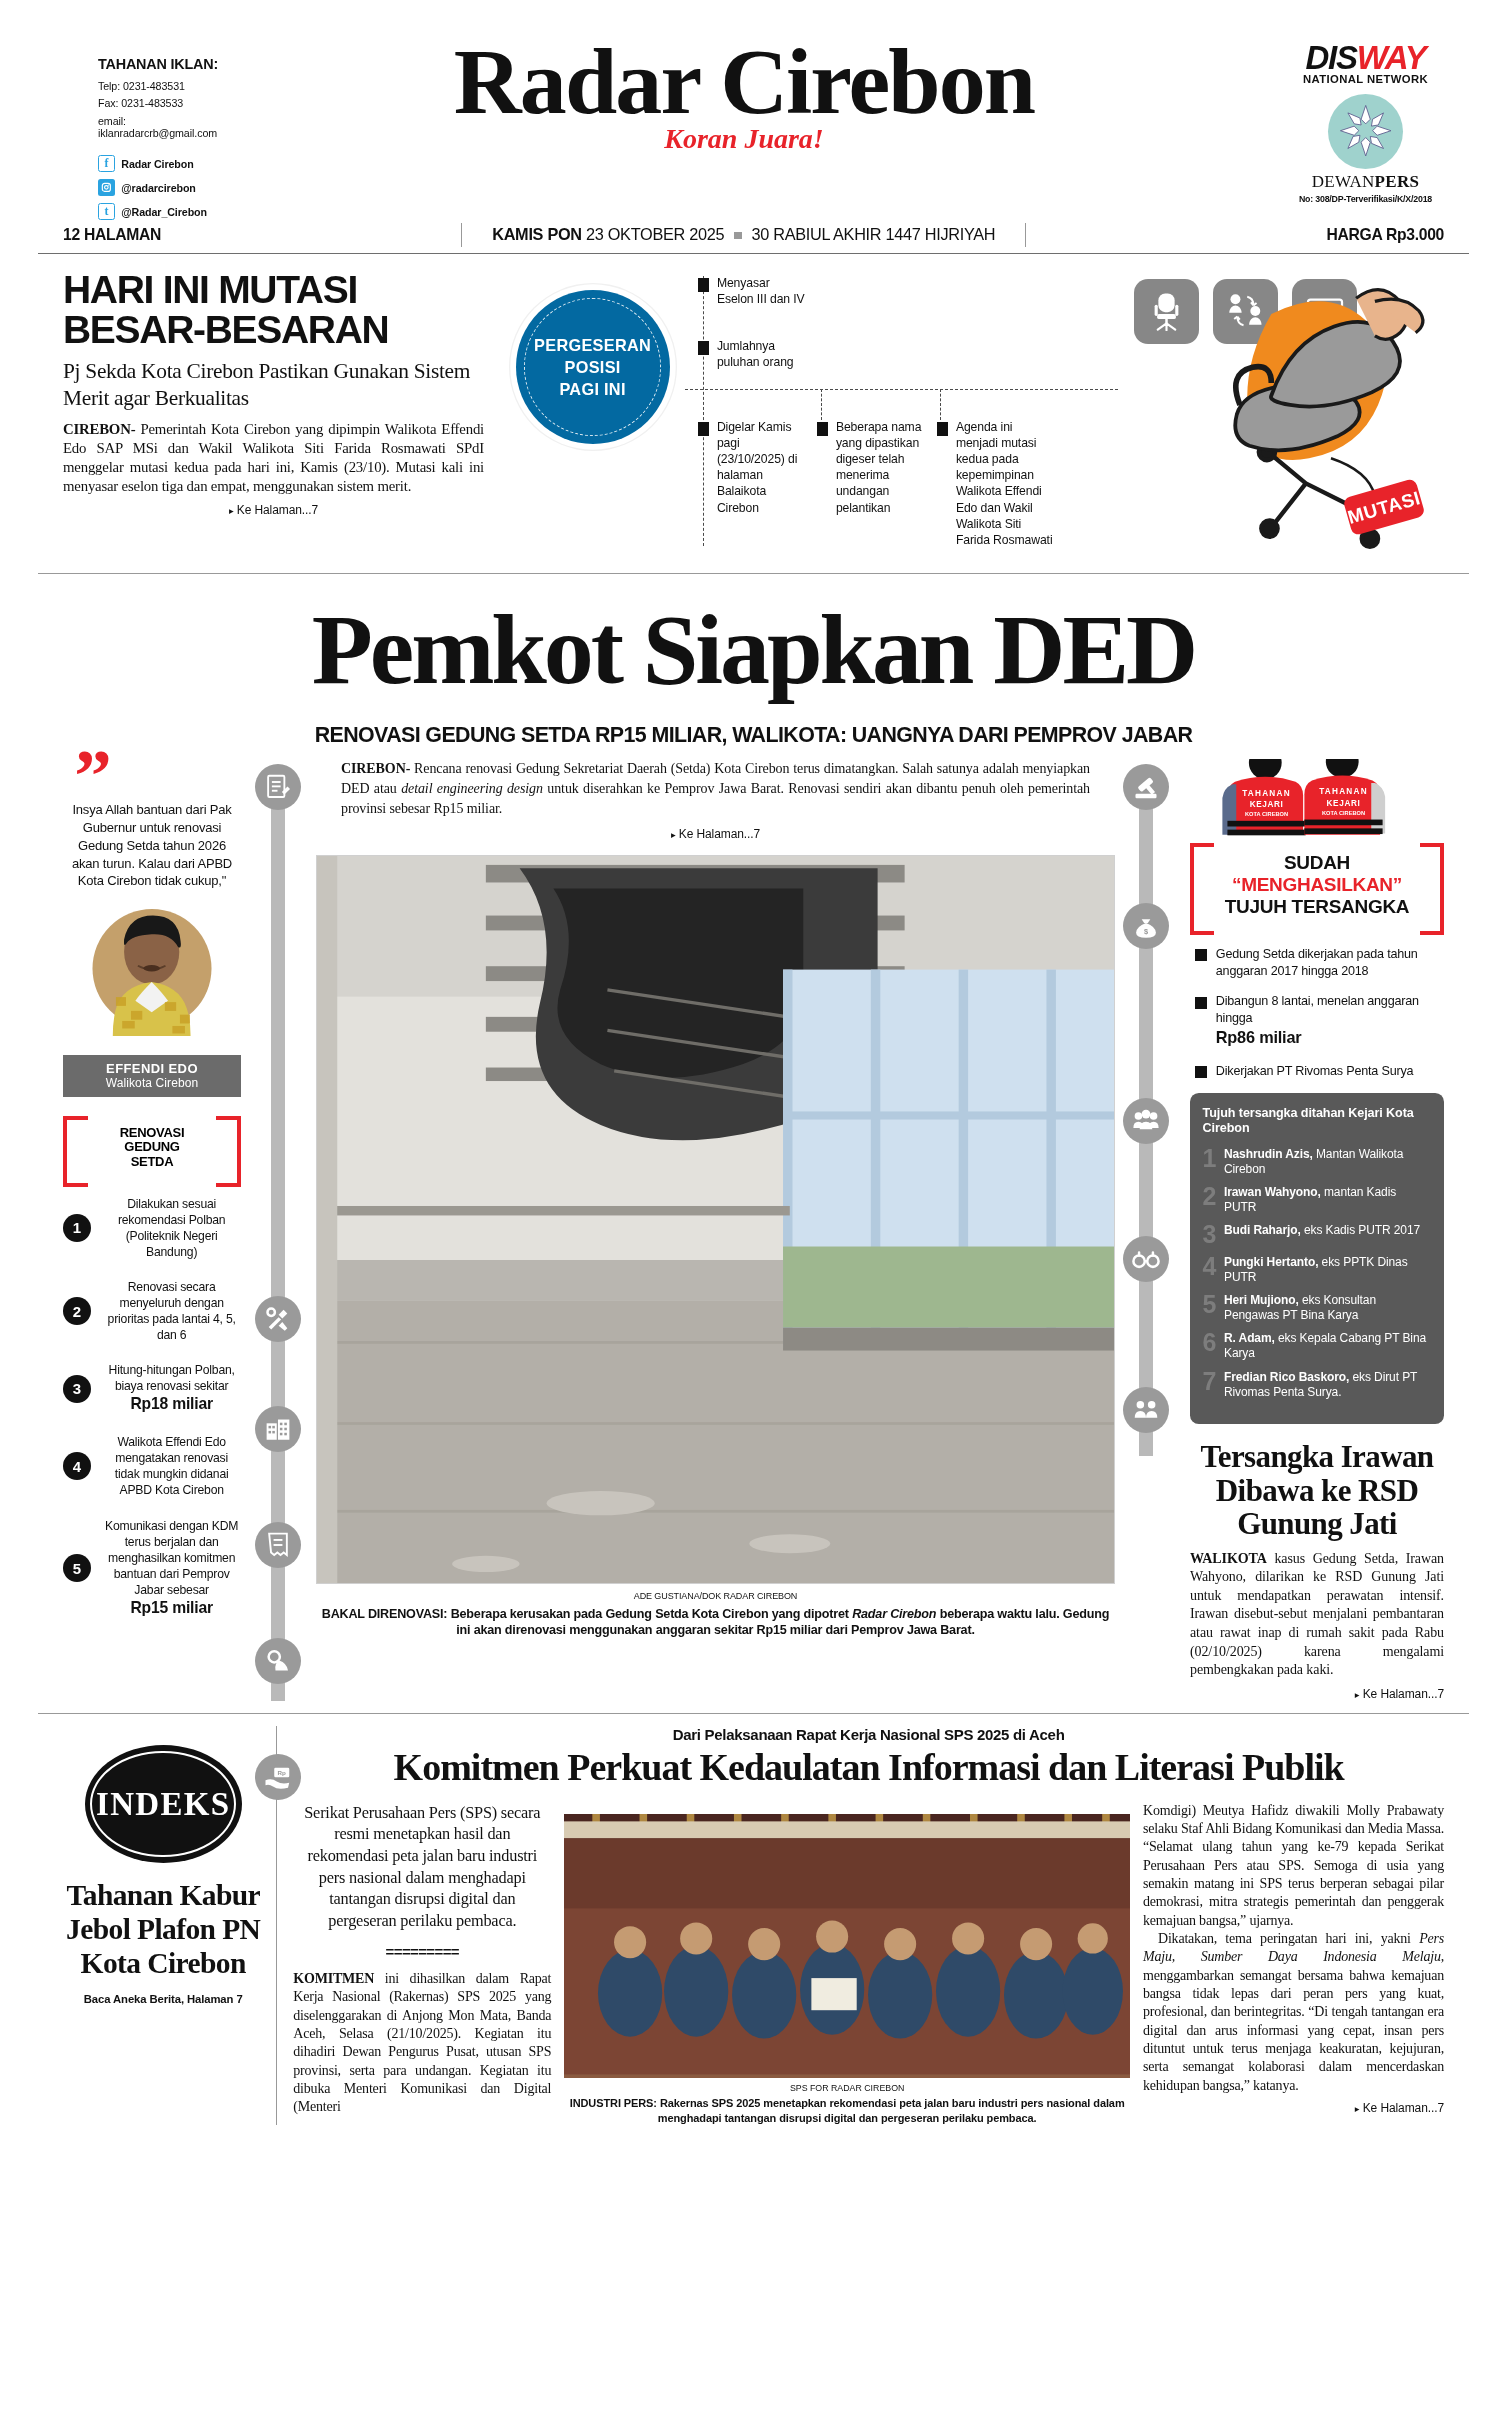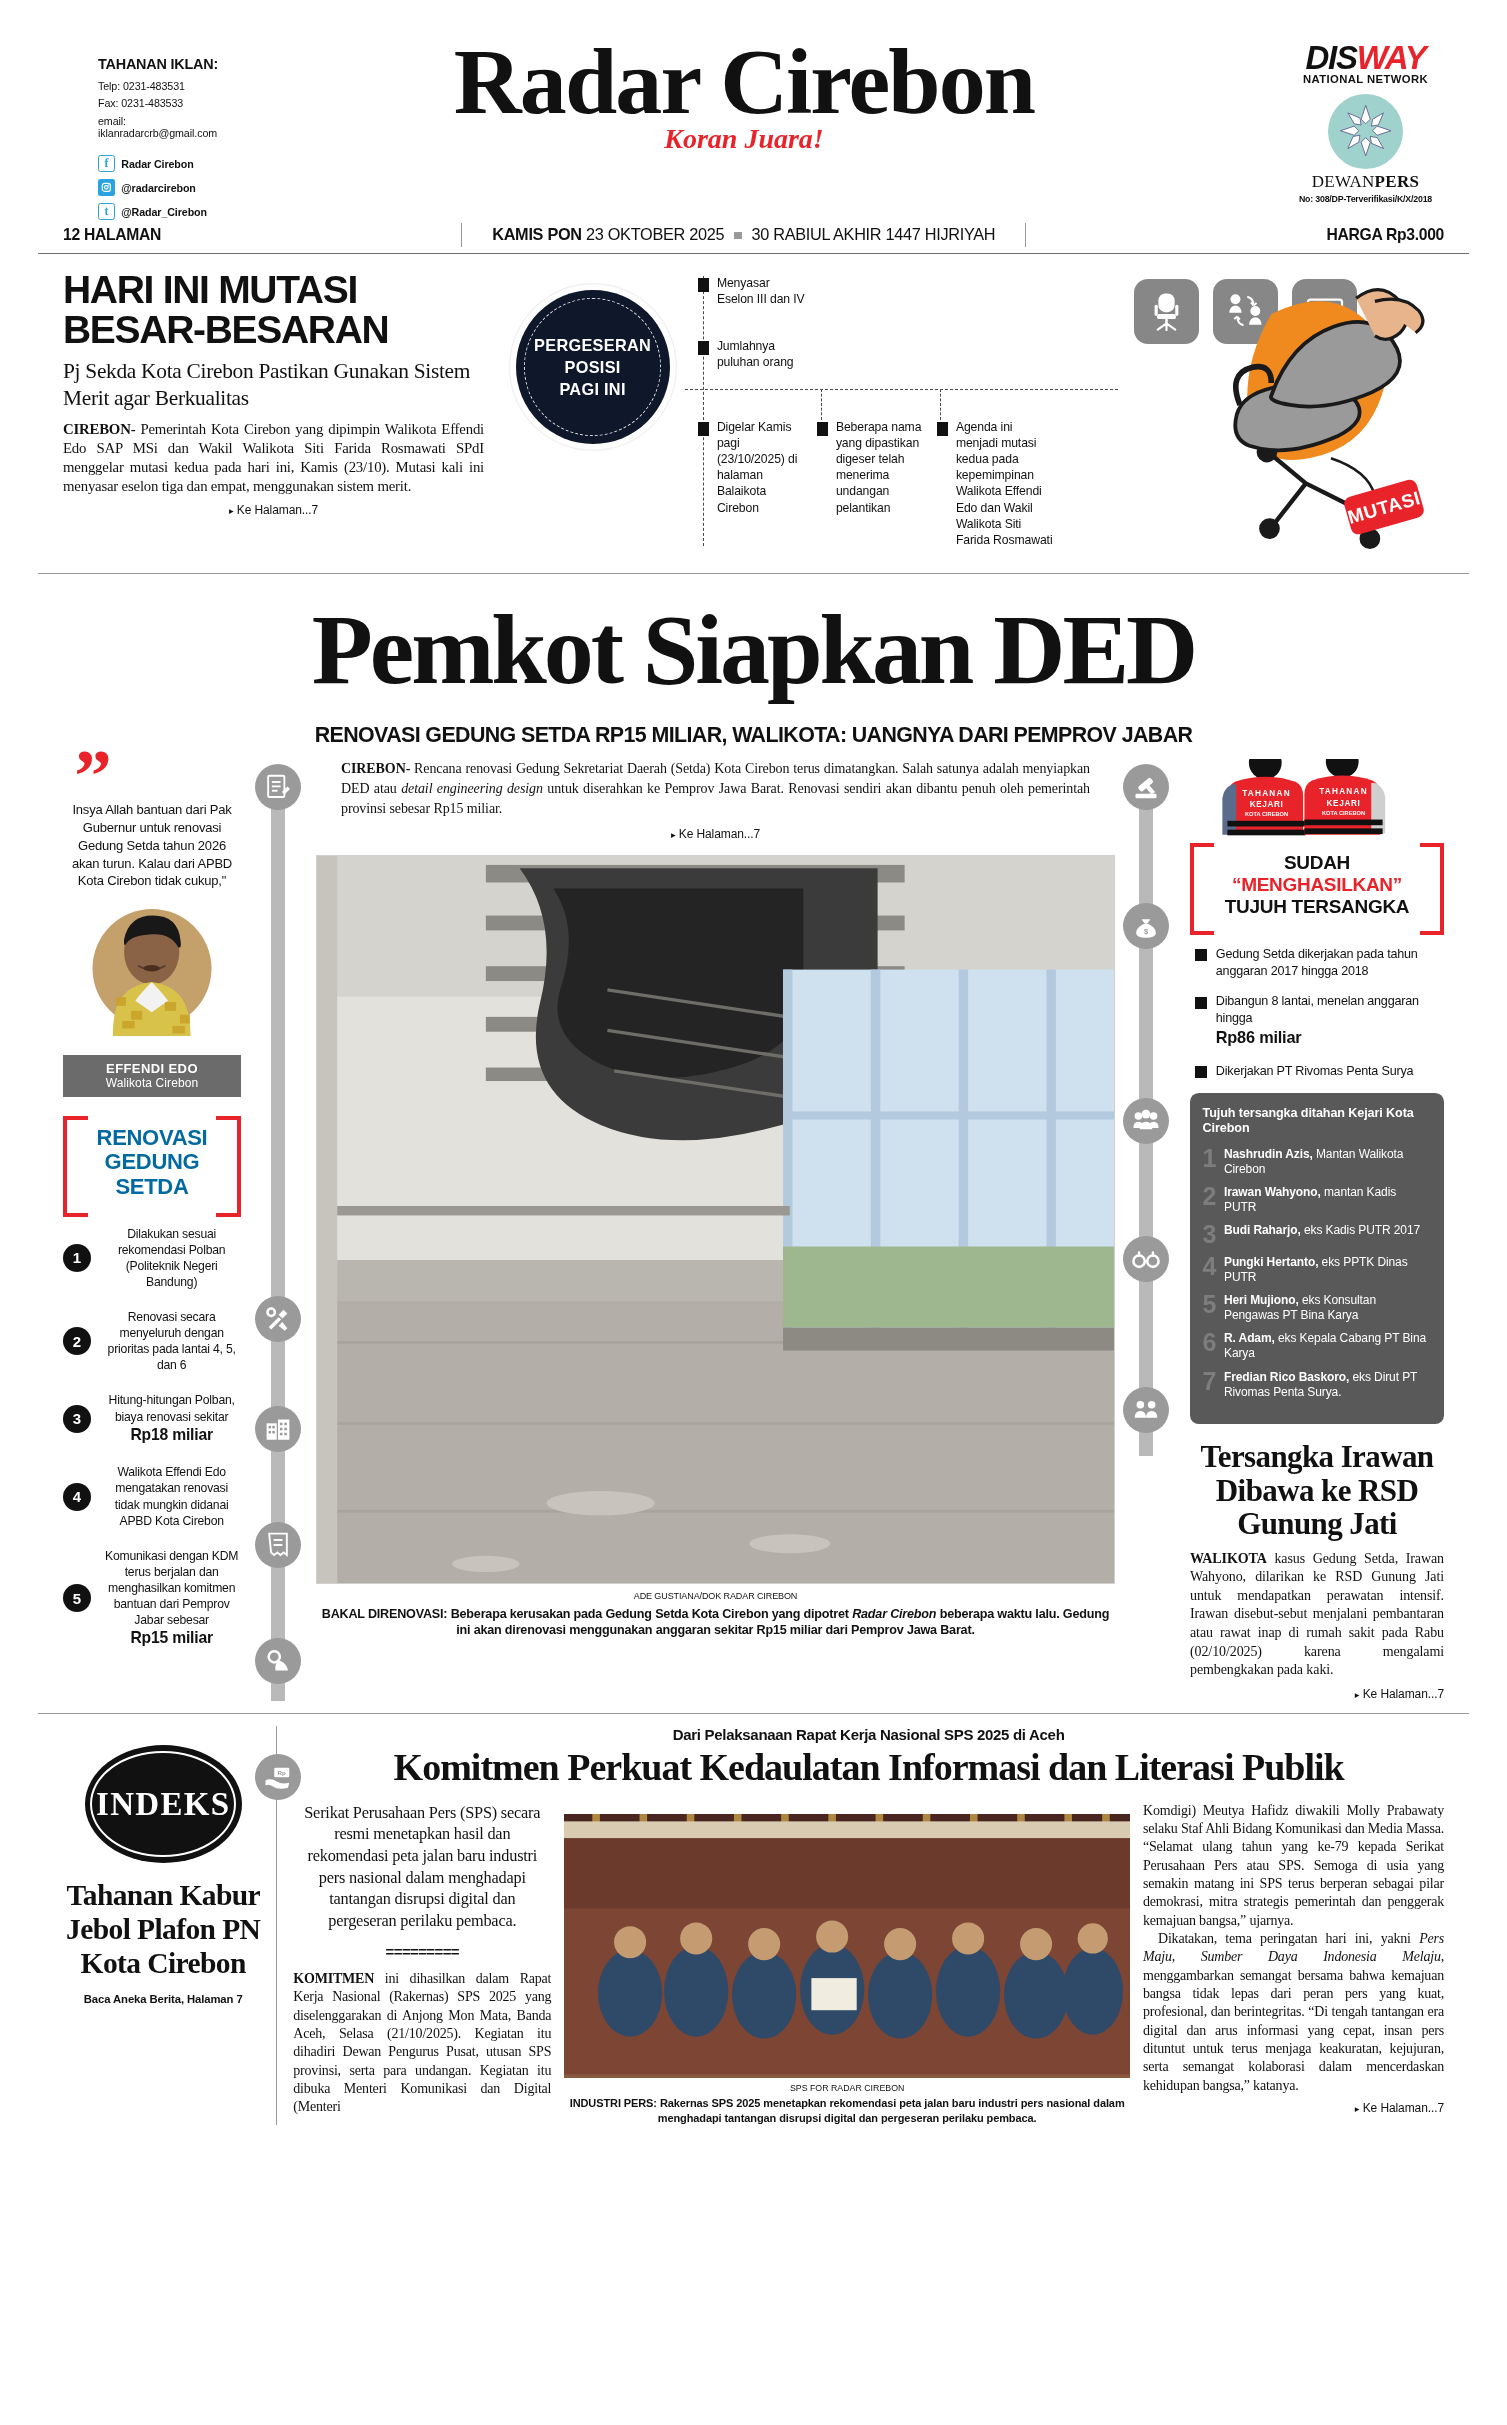--- a/index.html
+++ b/index.html
@@ -61,21 +61,21 @@
   .ts-text { width: 440px; padding-right: 19px; }
   .ts-head { font-size: 39px; font-weight: bold; line-height: 1.03; letter-spacing: -1.3px; }
   .ts-sub { font-family: "Liberation Serif", serif; font-size: 21.4px; line-height: 1.25; margin-top: 7.5px; letter-spacing: -0.3px;}
   .ts-body { font-family: "Liberation Serif", serif; font-size: 14.8px; line-height: 1.3; margin-top: 8.2px; text-align: justify; letter-spacing: -0.2px;}
   .ts-body b { font-weight: bold; }
   .jump { font-size: 12px; margin-top: 6.3px; text-align: center; letter-spacing: -0.1px;}
   .jump .tri { font-size: 9.4px; }
 
   .ts-graphic { flex: 1; position: relative; }
   .circle-badge { position: absolute; left: 12.6px; top: 20px; width: 154px; height: 154px; border-radius: 50%;
-                  background: #0f172a; color: #fff; display: flex; flex-direction: column; align-items: center;
+                  background: #0369a1; color: #fff; display: flex; flex-direction: column; align-items: center;
                   justify-content: center; font-weight: bold; font-size: 16.3px; line-height: 1.35; letter-spacing: 0.3px;
                   box-shadow: 0 0 0 5.7px #fff, 0 0 0 7px #f0f0f0; }
   .circle-badge::before { content:""; position:absolute; inset: 8.2px; border: 1.9px dashed rgba(255,255,255,.85); border-radius: 50%;}
   .circle-badge span { position: relative; z-index: 2; }
 
   .bullets { position: absolute; left: 195px; top: 0; width: 433px; height: 301px; }
   .bcol { position: absolute; width: 100px; }
   .bitem { display: flex; }
   .bsq { width: 10.7px; height: 14px; background: #111; flex: 0 0 10.7px; margin-right: 8.2px; margin-top: 2.5px; }
   .btxt { font-size: 12.2px; line-height: 1.32; letter-spacing: -0.1px; }
@@ -107,21 +107,21 @@
   .portrait-img { position: absolute; left: 50%; transform: translateX(-50%); top: 3.8px; width: 135px; height: 133px; }
   .namebar { background: #6b6b6b; color: #fff; text-align: center; padding: 5.7px 2.5px 7px; margin-top: -1.3px;}
   .namebar .n1 { font-size: 13px; font-weight: bold; letter-spacing: 0.4px; }
   .namebar .n2 { font-size: 12px; letter-spacing: 0.1px; }
 
   .bracket-title { position: relative; margin-top: 19px; padding: 10px 16.3px; text-align: center; }
   .bracket-title::before, .bracket-title::after { content:""; position:absolute; top:0; width: 21.4px; height: 100%;
       border: 4.4px solid #e8232a; }
   .bracket-title::before { left: 0; border-right: none; }
   .bracket-title::after { right: 0; border-left: none; }
-  .bracket-title .bt { color: #0369a1; font-size: 22px; font-weight: bold; line-height: 1.12; letter-spacing: -0.3px;}
+  .bracket-title .bt { color: #000000; font-size: 13px; font-weight: bold; line-height: 1.12; letter-spacing: -0.3px;}
 
   .numlist { margin-top: 16.3px; }
   .numitem { display: flex; align-items: center; margin-bottom: 19px; }
   .numcircle { width: 28px; height: 28px; border-radius: 50%; background: #111; color: #fff; font-size: 15px;
                font-weight: bold; display: flex; align-items: center; justify-content: center; flex: 0 0 28px; margin-right: 11.3px;}
   .numtxt { font-size: 12.2px; line-height: 1.32; text-align: center; flex: 1; letter-spacing: -0.2px;}
   .numtxt b { font-size: 15.7px; font-weight: bold; }
 
   .lead { font-family: "Liberation Serif", serif; font-size: 14px; line-height: 1.42; text-align: justify;
           padding: 0 25px; letter-spacing: -0.1px;}

